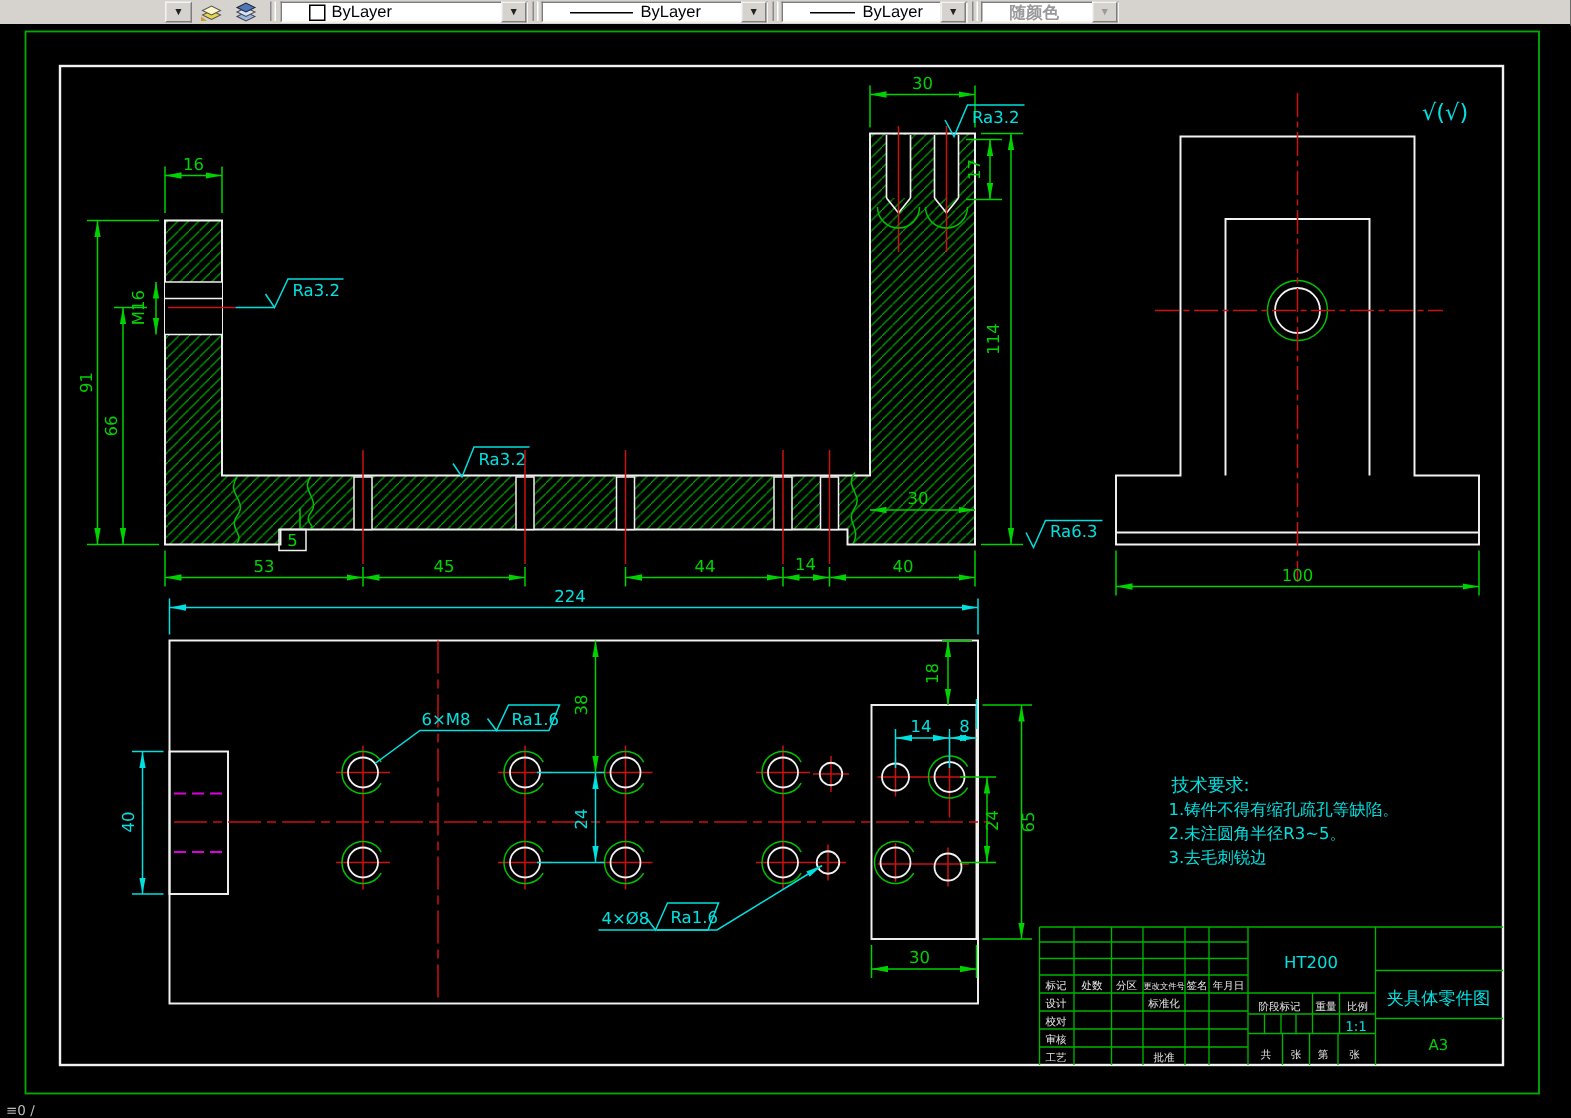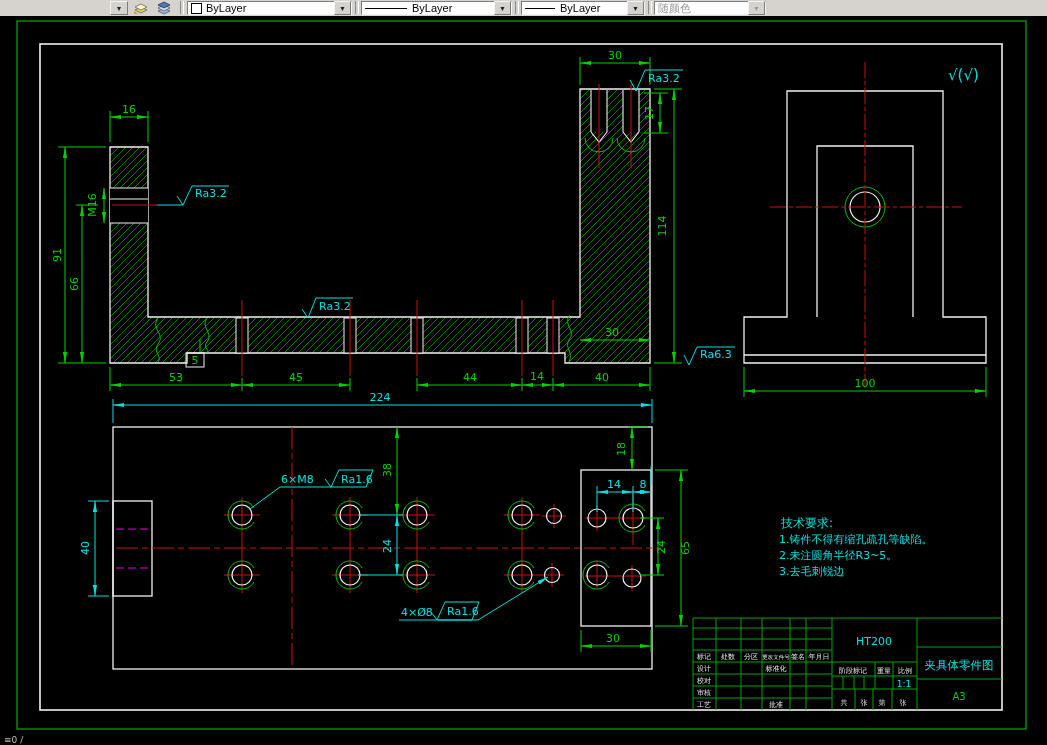--- a/index.html
+++ b/index.html
@@ -3,21 +3,21 @@
 <meta charset="utf-8">
 <style>
   html,body{margin:0;padding:0;background:#000;}
   body{width:1047px;height:745px;position:relative;overflow:hidden;
        font-family:"Liberation Sans",sans-serif;}
   
   #toolbar{position:absolute;left:0;top:0;width:1047px;height:16px;
            background:#d6d3ce;border-bottom:1px solid #9a9890;}
   .tb-abs{position:absolute;top:1px;height:14px;display:flex;align-items:center;}
   .combo{background:#fff;border:1px solid;border-color:#7d7d7d #f4f4f4 #f4f4f4 #7d7d7d;
-         display:flex;align-items:center;font-size:11px;color:#000;padding-left:3px;box-sizing:border-box;}
+         display:flex;align-items:center;font-size:11px;color:#000;padding-left:18px;box-sizing:border-box;}
   .combo .cval{flex:1;white-space:nowrap;overflow:hidden;}
   .drop{width:15px;height:12px;background:#d6d3ce;border:1px solid;
         border-color:#f4f4f4 #7d7d7d #7d7d7d #f4f4f4;display:flex;align-items:center;
         justify-content:center;font-size:7px;color:#222;margin-left:auto;}
   .swatch{width:9px;height:9px;background:#fff;border:1px solid #000;margin-right:4px;}
   .lineglyph{height:1px;background:#000;margin-right:5px;}
   .sep{width:2px;height:13px;border-left:1px solid #8a8a8a;border-right:1px solid #fff;}
   .disabled{color:#9a9a9a;}
   svg text{font-family:"DejaVu Sans",sans-serif;}
   .tg{fill:#00d200;font-size:11px;}
@@ -58,21 +58,21 @@
     <span class="cval">ByLayer</span>
     <span class="drop">▼</span>
   </div>
   <div class="tb-abs sep" style="left:515px;"></div>
   <div class="tb-abs combo" style="left:521px;width:124px;">
     <span class="lineglyph" style="width:30px;"></span>
     <span class="cval">ByLayer</span>
     <span class="drop">▼</span>
   </div>
   <div class="tb-abs sep" style="left:648px;"></div>
-  <div class="tb-abs combo" style="left:654px;width:112px;">
+  <div class="tb-abs combo" style="left:654px;width:92px;font-weight:bold;">
     <span class="cval disabled">随颜色</span>
     <span class="drop disabled">▼</span>
   </div>
 </div>
 
 <svg width="1047" height="745" viewBox="0 0 1047 745" style="position:absolute;left:0;top:0;">
   <defs>
     <pattern id="hp" width="7" height="7" patternUnits="userSpaceOnUse">
       <path d="M0,7 L7,0" stroke="#00a800" stroke-width="0.8"></path>
     </pattern>

